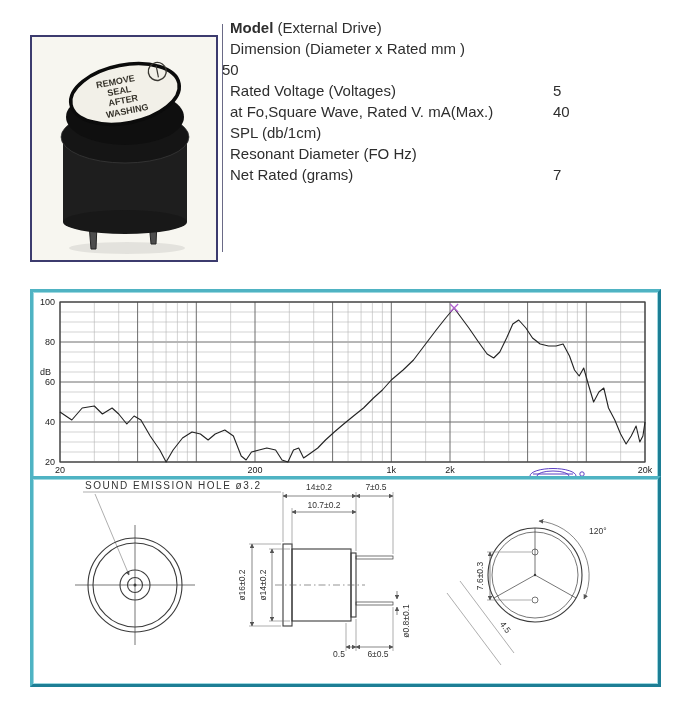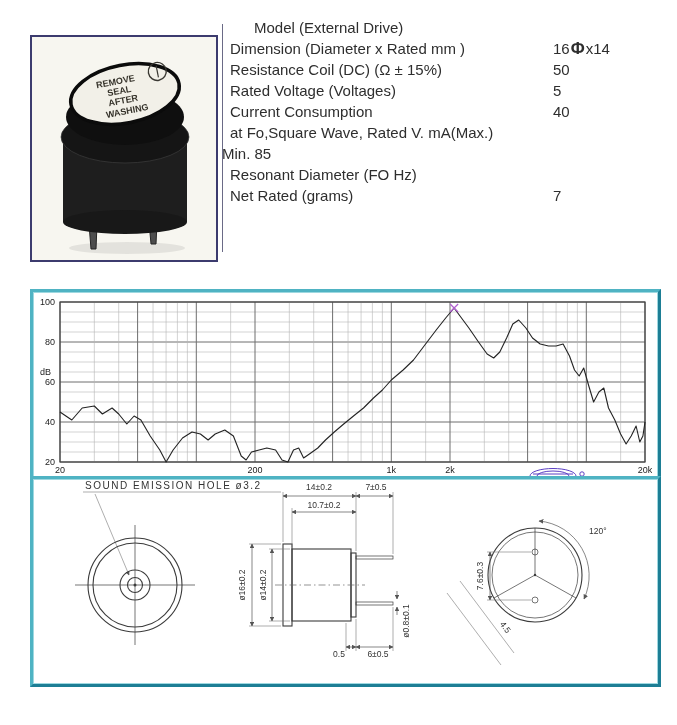--- a/index.html
+++ b/index.html
@@ -9,21 +9,21 @@
   
   .photo-panel{position:absolute;left:30px;top:35px;width:184px;height:223px;
                border:2px solid #3c3b6e;background:#f7f6f0;}
 
   
   .spec-table{position:absolute;left:222px;top:17px;width:452px;font-size:15px;line-height:21px;}
   .spec-border{position:absolute;left:222px;top:24px;width:1px;height:228px;background:#6a6a86;}
   .spec-row{display:flex;align-items:flex-start;}
   .spec-label{width:323px;padding-left:8px;}
   .spec-value{width:110px;}
-  .b{font-weight:normal;margin-left:24px;}
+  .b{font-weight:bold;}
   .phi{font-weight:bold;font-size:17px;margin:0 1px;line-height:15px;}
 
   
   .teal-panel{position:absolute;background:#ffffff;border:3px solid #1d7e95;
               border-top-color:#4fb3c3;border-left-color:#4fb3c3;
               box-shadow:inset 0 0 0 1px #9ed8e0;}
   .chart-panel{left:30px;top:289px;width:625px;height:201px;}
   .draw-panel{left:30px;top:476px;width:625px;height:205px;}
 
   
@@ -77,39 +77,36 @@
     </svg>
   </div>
 
   <div class="spec-border"></div>
   <div class="spec-table">
     <div class="spec-row">
       <div class="spec-label"><span class="b">Model</span><span> (External Drive)</span></div>
     </div>
     <div class="spec-row">
       <div class="spec-label">Dimension (Diameter x Rated mm )</div>
-      <div class="spec-value"><span>16</span><span class="phi">Φ</span><span>x14</span></div>
-    </div>
-    <div class="spec-row">
-      <div class="spec-label">Resistance Coil (DC) (Ω ± 15%)</div>
+    </div>
+    <div class="spec-row">
       <div class="spec-value">50</div>
     </div>
     <div class="spec-row">
       <div class="spec-label">Rated Voltage (Voltages)</div>
       <div class="spec-value">5</div>
     </div>
     <div class="spec-row">
       <div class="spec-label">
-        <div>Current Consumption</div>
         <div>at Fo,Square Wave, Rated V. mA(Max.)</div>
       </div>
       <div class="spec-value">40</div>
     </div>
     <div class="spec-row">
-      <div class="spec-value">Min. 85</div>
+      <div class="spec-label">SPL (db/1cm)</div>
     </div>
     <div class="spec-row">
       <div class="spec-label">Resonant Diameter (FO Hz)</div>
     </div>
     <div class="spec-row">
       <div class="spec-label">Net Rated (grams)</div>
       <div class="spec-value">7</div>
     </div>
   </div>
 

